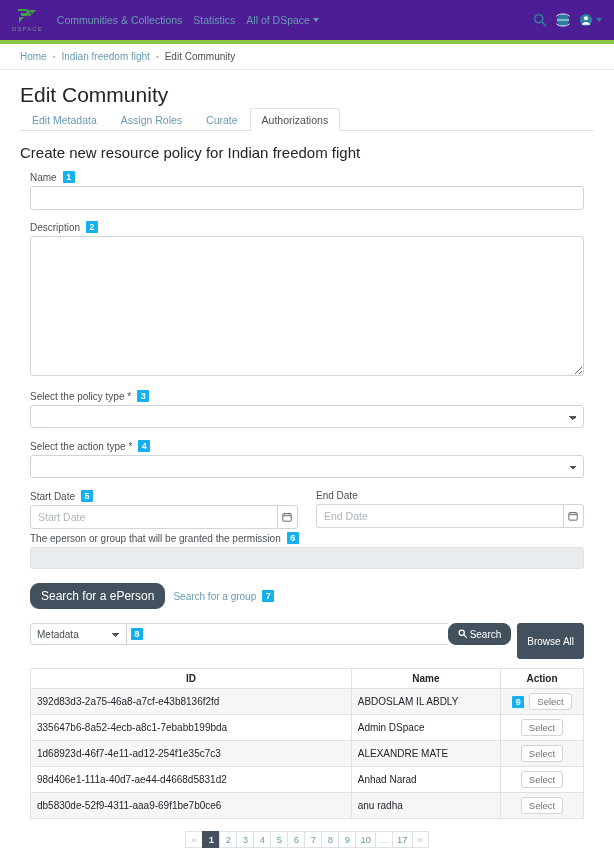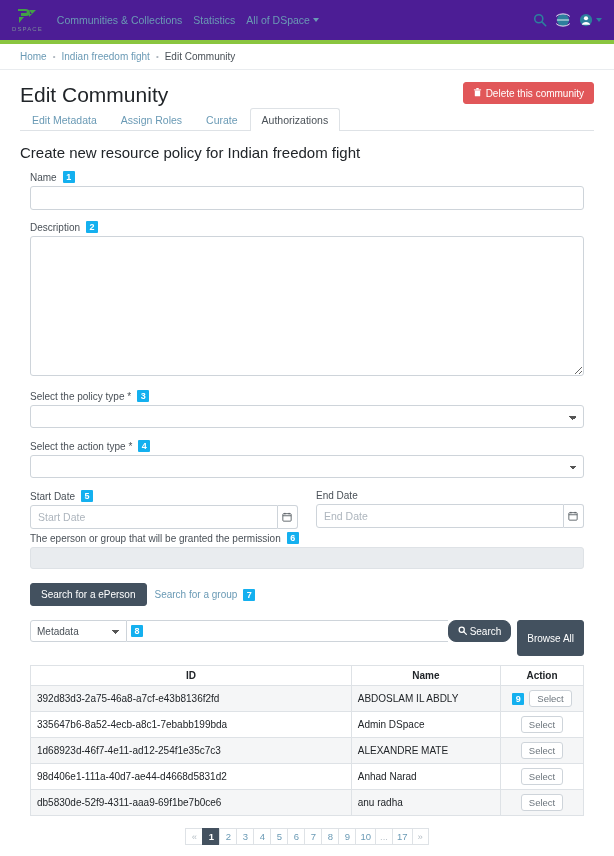--- a/index.html
+++ b/index.html
@@ -231,23 +231,23 @@
     border-radius: 3px;
     height: 22px;
     margin-bottom: 14px;
   }
 
   .btn-row { display: flex; align-items: center; gap: 8px; margin-bottom: 14px; }
   .btn-dark {
     background: #43515f;
     border: 1px solid #43515f;
     color: #fff;
-    font-size: 10px;
+    font-size: 12px;
     padding: 5px 10px;
-    border-radius: 3px;
+    border-radius: 9px;
     cursor: pointer;
     font-family: inherit;
   }
   .link-btn {
     color: #6a9ab5;
     font-size: 10px;
     cursor: pointer;
     text-decoration: none;
     display: flex;
     align-items: center;
@@ -436,30 +436,20 @@
   <span class="bc-sep">•</span>
   <a class="bc-link">Indian freedom fight</a>
   <span class="bc-sep">•</span>
   <span class="bc-current">Edit Community</span>
 </div>
 
 <div class="container">
 
   <div class="page-head">
     <h1 class="page-title">Edit Community</h1>
-    <button class="btn-delete">
-      <span>
-        <svg width="9" height="10" viewBox="0 0 10 11" fill="#fff">
-          <rect x="1" y="2.6" width="8" height="1.1"></rect>
-          <rect x="2" y="3.7" width="6" height="6.6" rx="0.6"></rect>
-          <rect x="3.6" y="1" width="2.8" height="1.6" rx="0.4"></rect>
-        </svg>
-      </span>
-      <span>Delete this community</span>
-    </button>
   </div>
 
   <div class="tabs">
     <a class="tab">Edit Metadata</a>
     <a class="tab">Assign Roles</a>
     <a class="tab">Curate</a>
     <a class="tab active">Authorizations</a>
   </div>
 
   <h2 class="section-title">Create new resource policy for Indian freedom fight</h2>

